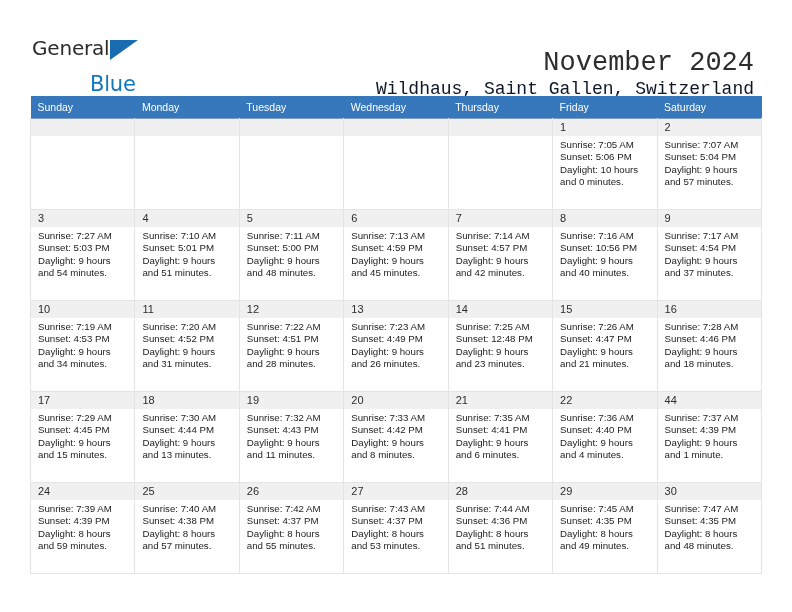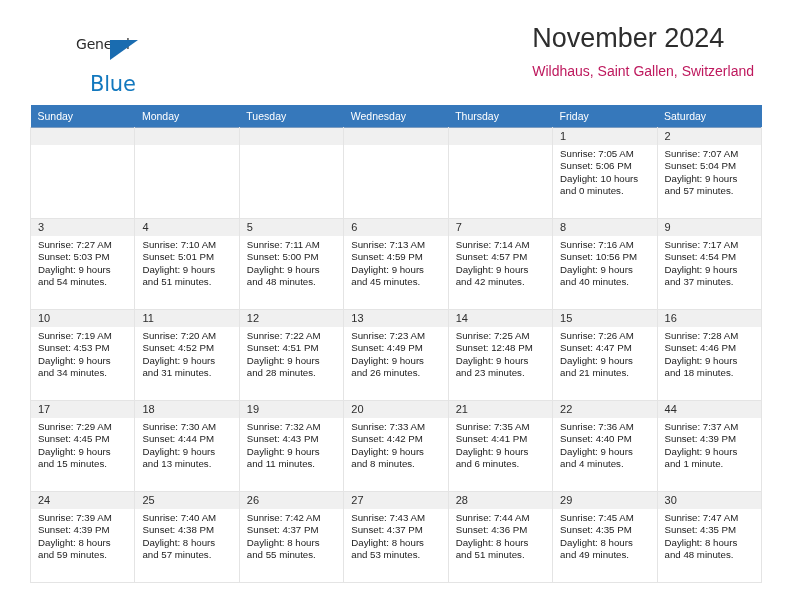--- a/index.html
+++ b/index.html
@@ -33,26 +33,25 @@
     position: absolute;
     left: 32px;
     top: 36px;
     width: 120px;
     height: 48px;
   }
   .logo-general {
     position: absolute;
     left: 0;
     top: 0;
-    font-size: 14px;
+    font-size: 20px;
     letter-spacing: -0.2px;
     color: #2b2b2b;
     font-family: "DejaVu Sans", sans-serif;
     font-weight: 400;
-    margin-left: 44px;
   }
   .logo-blue {
     position: absolute;
     left: 58px;
     top: 36px;
     font-size: 21px;
     letter-spacing: -0.2px;
     color: #1278be;
     font-family: "DejaVu Sans", sans-serif;
     font-weight: 400;
@@ -63,43 +62,44 @@
     top: 4px;
     width: 0;
     height: 0;
     border-left: 28px solid #1a6cb0;
     border-bottom: 20px solid transparent;
   }
 
   .title-block {
     position: absolute;
     right: 38px;
-    top: 21px;
+    top: 46px;
+    text-align: right;
+    font-family: Liberation Mono, monospace;
   }
   .cal-title {
     font-size: 27px;
     font-weight: 400;
     color: #2d2d2d;
     line-height: 34px;
     white-space: nowrap;
   }
   .cal-subtitle {
-    margin-top: 7px;
-    font-size: 14px;
+    font-size: 18px;
     font-weight: 400;
-    color: #be185d;
+    color: #0f172a;
     line-height: 18px;
     white-space: nowrap;
   }
 
   
   .cal {
     position: absolute;
     left: 30px;
-    top: 105px;
+    top: 96px;
     width: 732px;
     border-collapse: collapse;
     table-layout: fixed;
   }
   .cal th {
     background: #3678bb;
     color: #ffffff;
     font-size: 10.5px;
     font-weight: 400;
     text-align: left;

